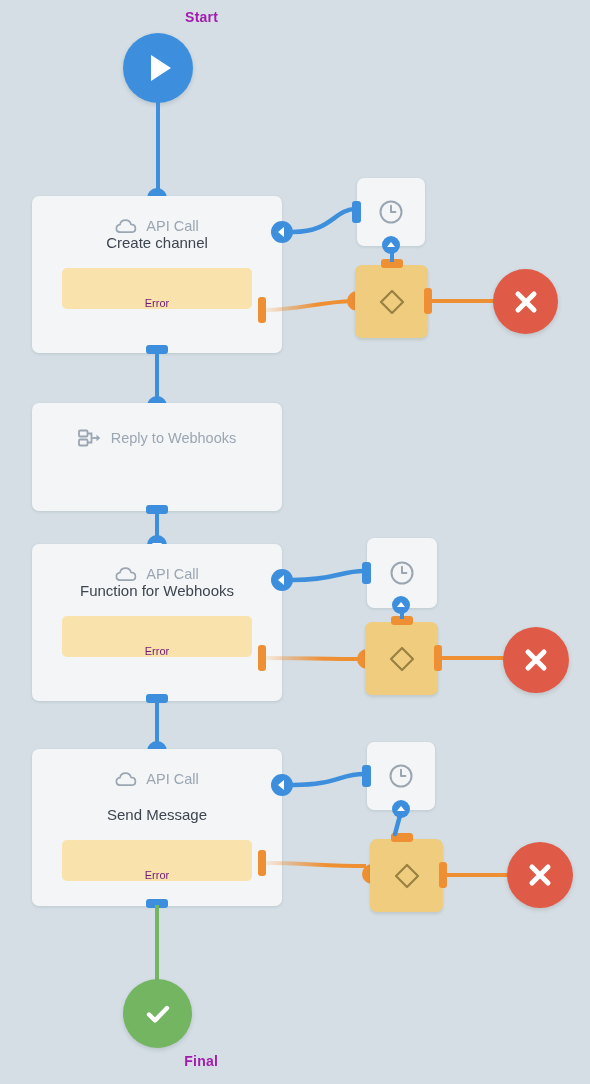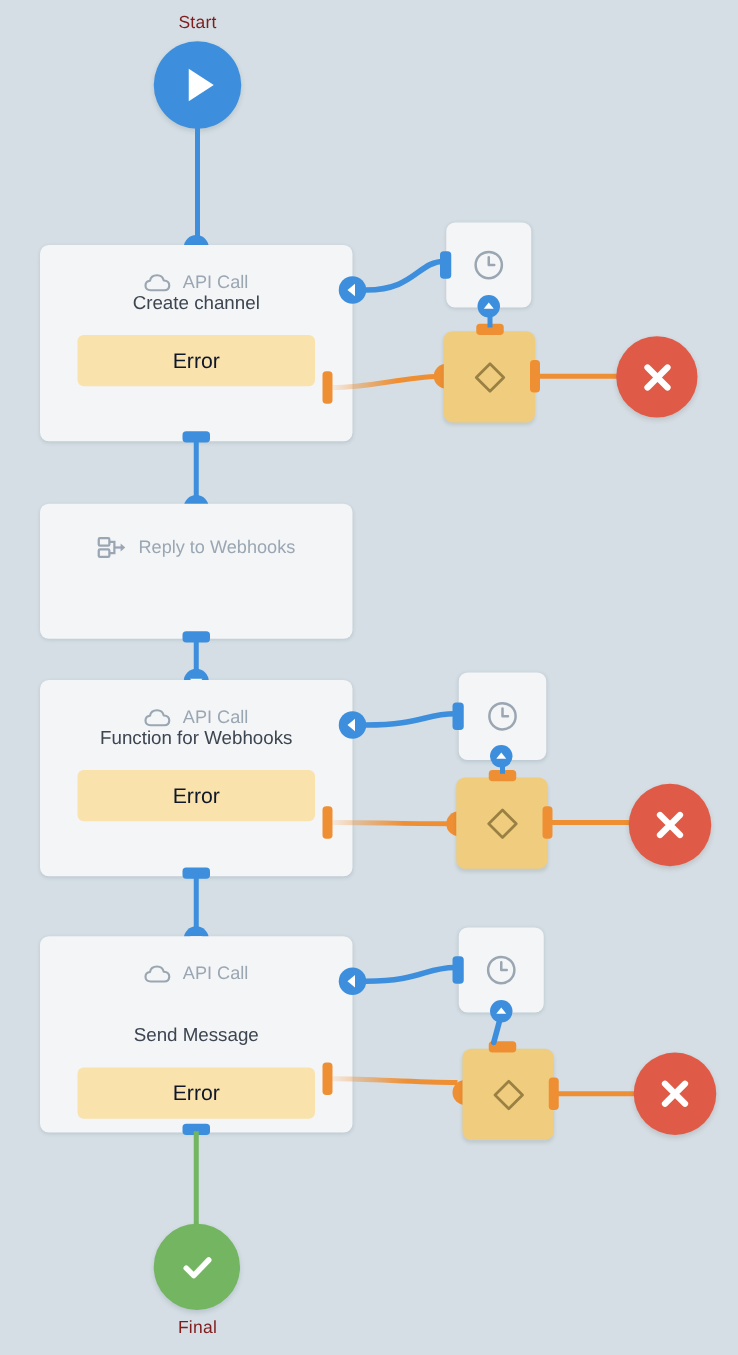--- a/index.html
+++ b/index.html
@@ -24,23 +24,23 @@
     border-radius: 50%;
     display: flex;
     align-items: center;
     justify-content: center;
     box-shadow: 0 2px 4px rgba(60,80,95,0.18);
   }
   .terminal-start { background: #3d8fdd; }
   .terminal-final { background: #73b560; }
   .terminal-label {
     font-size: 14px;
-    font-weight: normal;
-    color: #7f1d1d;
-    text-align: center;
+    font-weight: bold;
+    color: #a21caf;
+    text-align: right;
     width: 120px;
     letter-spacing: .2px;
   }
 
   
   .card {
     background: #f4f5f7;
     border-radius: 7px;
     box-shadow: 0 1px 3px rgba(70,90,105,0.16);
   }
@@ -54,24 +54,24 @@
   }
   .card-title {
     text-align: center;
     color: #3c4550;
     font-size: 15px;
   }
   .error-bar {
     background: #f9e2ab;
     border-radius: 5px;
     display: flex;
-    align-items: center;
-    justify-content: center;
-    color: #0f172a;
-    font-size: 17px;
+    align-items: flex-end;
+    justify-content: center;
+    color: #701a75;
+    font-size: 11px;
   }
 
   
   .gateway {
     background: #f0cd7e;
     border-radius: 7px;
     display: flex;
     align-items: center;
     justify-content: center;
     box-shadow: 0 2px 3px rgba(80,80,60,0.14);
@@ -332,21 +332,21 @@
 
   <div class="abs card" style="left:32px; top:749px; width:250px; height:157px;">
     <div class="card-head" style="margin-top:22px;">
       <span>
         <svg width="22" height="16" viewBox="0 0 22 16">
           <path d="M5.6 14.2 Q1.4 14.2 1.4 10.4 Q1.4 7.0 5.0 6.6 Q5.8 2.2 10.6 2.2 Q15.0 2.2 16.0 6.4 Q20.4 6.6 20.4 10.4 Q20.4 14.2 16.4 14.2 Z" fill="none" stroke="#9aa6b2" stroke-width="1.7" stroke-linejoin="round"></path>
         </svg>
       </span>
       <span>API Call</span>
     </div>
-    <div class="card-title" style="margin-top:33px;text-align:center;">Send Message</div>
+    <div class="card-title" style="margin-top:19px;text-align:center;">Send Message</div>
     <div class="error-bar" style="margin:17px auto 0; width:190px; height:41px;">
       <span>Error</span>
     </div>
   </div>
 
   <div class="abs marker marker-blue" style="left:271px; top:774px; width:22px; height:22px;">
     <span style="display:block; width:0; height:0; border-top:5px solid transparent; border-bottom:5px solid transparent; border-right:6px solid #ffffff; margin-right:2px;"></span>
   </div>
 
   <div class="abs port-orange-tab" style="left:258px; top:850px;"></div>

